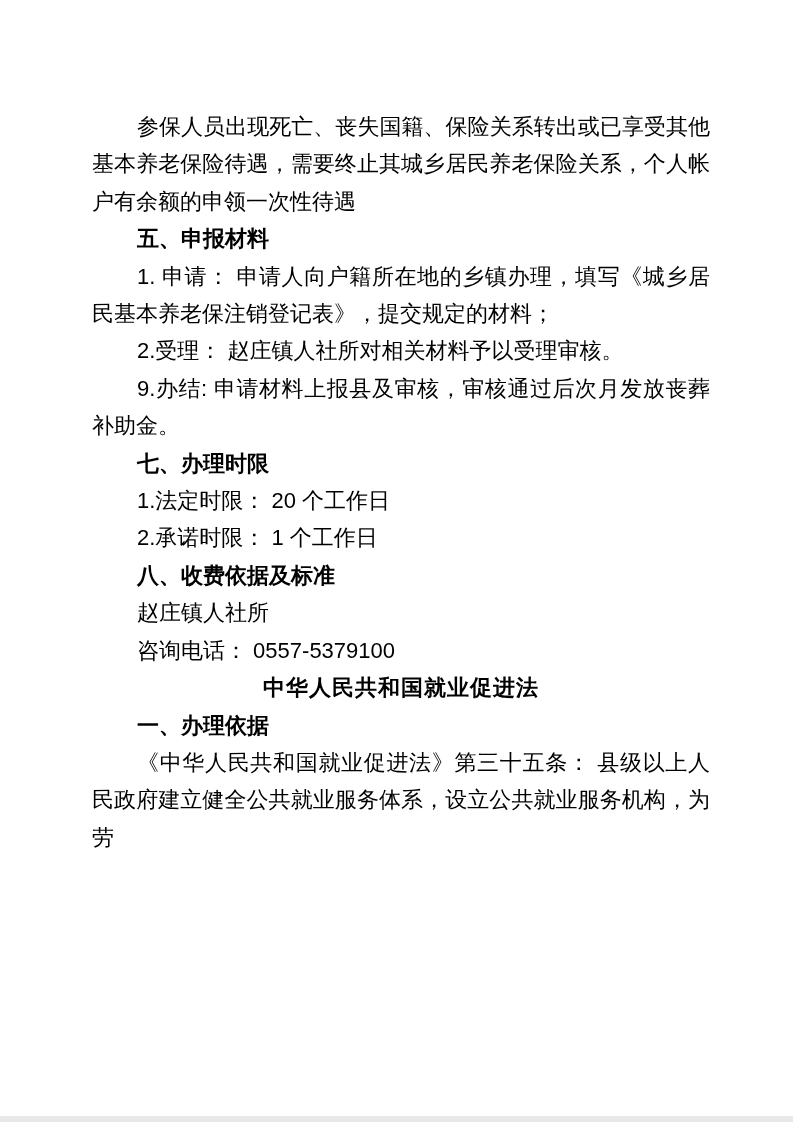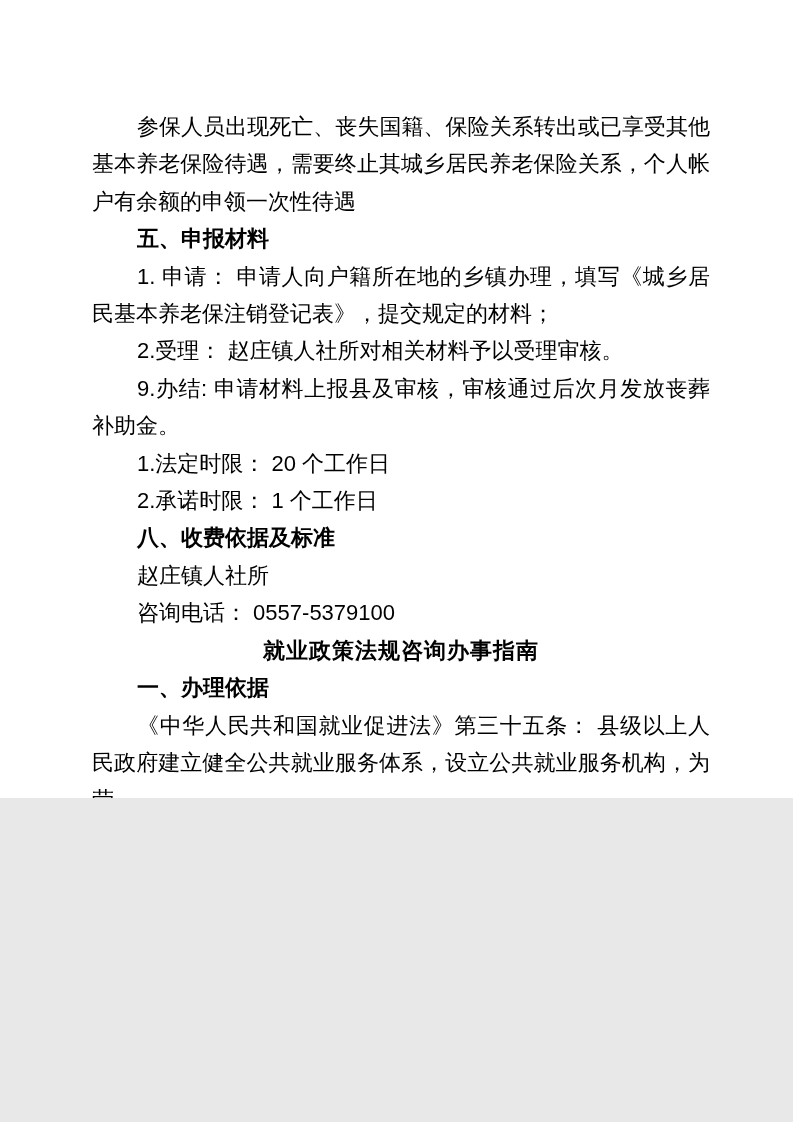--- a/index.html
+++ b/index.html
@@ -3,21 +3,21 @@
 <meta charset="utf-8">
 <style>
   html, body {
     margin: 0;
     padding: 0;
     background: #e8e8e8;
   }
   .page {
     position: relative;
     width: 793px;
-    height: 798px;
+    height: 1116px;
     margin: 0 auto;
     background: #ffffff;
     box-sizing: border-box;
     padding: 108px 83px 0 92px;
     font-family: "Liberation Sans", sans-serif;
     color: #000000;
     overflow: hidden;
   }
   .page p {
     margin: 0;
@@ -53,32 +53,33 @@
   <p class="heading-para">五、申报材料</p>
 
 
 
   <p class="body-para">1. 申请： 申请人向户籍所在地的乡镇办理，填写《城乡居民基本养老保注销登记表》，提交规定的材料；</p>
 
   <p class="body-para">2.受理： 赵庄镇人社所对相关材料予以受理审核。</p>
 
   <p class="body-para">9.办结: 申请材料上报县及审核，审核通过后次月发放丧葬补助金。</p>
 
+  <p class="heading-para">七、办理时限</p>
 
   <p class="body-para">1.法定时限： 20 个工作日</p>
 
   <p class="body-para">2.承诺时限： 1 个工作日</p>
 
   <p class="heading-para">八、收费依据及标准</p>
 
 
 
   <p class="body-para">赵庄镇人社所</p>
 
   <p class="body-para">咨询电话： 0557-5379100</p>
 
-  <p class="title-para">就业政策法规咨询办事指南</p>
+  <p class="title-para">中华人民共和国就业促进法</p>
 
   <p class="heading-para">一、办理依据</p>
 
   <p class="body-para">《中华人民共和国就业促进法》第三十五条： 县级以上人民政府建立健全公共就业服务体系，设立公共就业服务机构，为劳</p>
 
 </div>
 
 </body></html>

